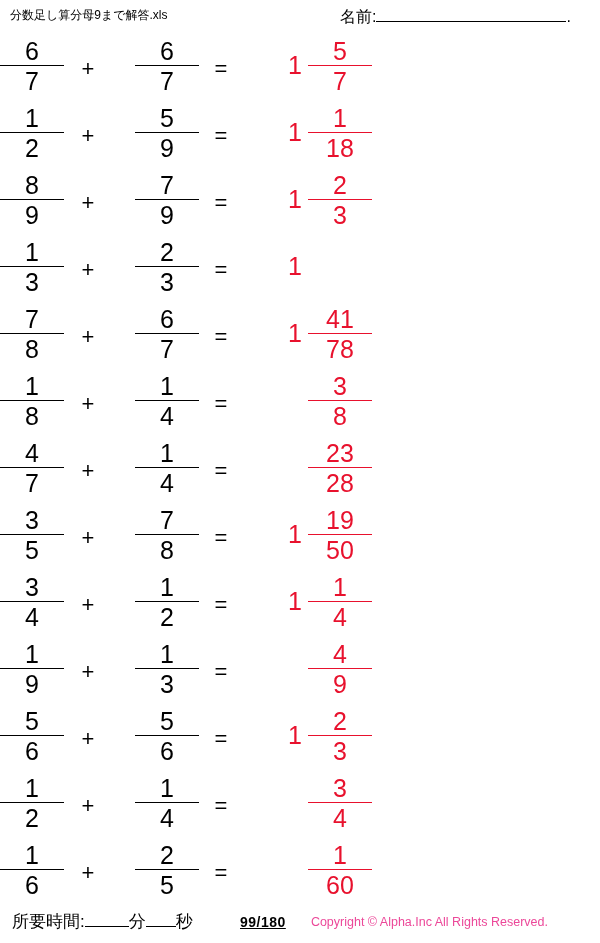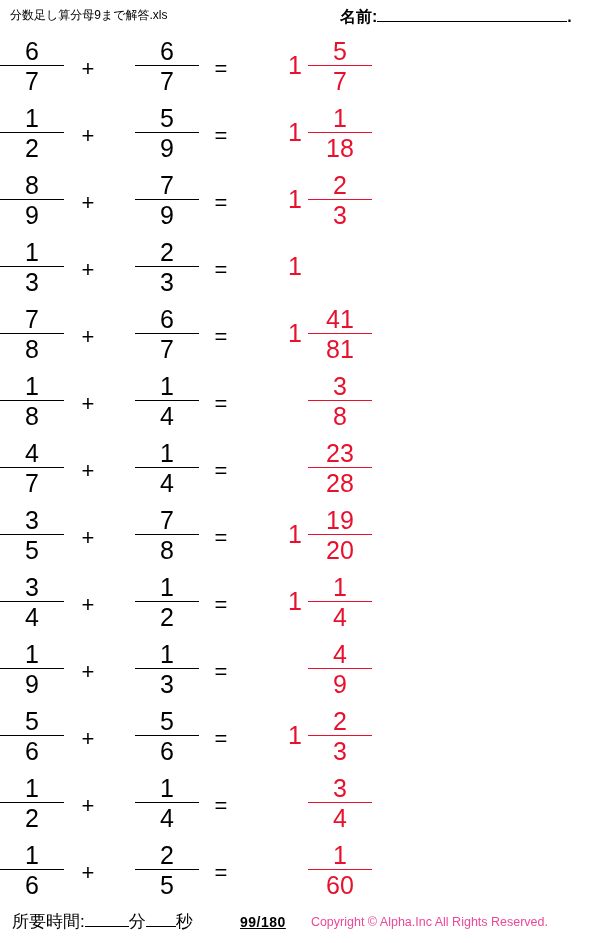--- a/index.html
+++ b/index.html
@@ -31,21 +31,20 @@
     font-size: 12px;
     letter-spacing: 0px;
     white-space: nowrap;
   }
   .name-field {
     position: absolute;
     left: 340px;
     top: 6px;
     font-size: 16px;
     white-space: nowrap;
-    font-weight: bold;
   }
   .name-label {
     display: inline-block;
   }
   .name-line {
     display: inline-block;
     width: 190px;
     border-bottom: 1px solid #000;
     height: 15px;
     vertical-align: baseline;
@@ -291,21 +290,21 @@
         <span class="num">6</span>
         <span class="bar"></span>
         <span class="den">7</span>
       </div>
       <div class="eq">=</div>
       <div class="answer">
         <span class="whole">1</span>
         <div class="frac ">
           <span class="num">41</span>
           <span class="bar"></span>
-          <span class="den">81</span>
+          <span class="den">78</span>
         </div>
       </div>
     </div>
     <div class="row">
       <div class="frac op1">
         <span class="num">1</span>
         <span class="bar"></span>
         <span class="den">8</span>
       </div>
       <div class="plus">+</div>
@@ -355,21 +354,21 @@
         <span class="num">7</span>
         <span class="bar"></span>
         <span class="den">8</span>
       </div>
       <div class="eq">=</div>
       <div class="answer">
         <span class="whole">1</span>
         <div class="frac ">
           <span class="num">19</span>
           <span class="bar"></span>
-          <span class="den">20</span>
+          <span class="den">50</span>
         </div>
       </div>
     </div>
     <div class="row">
       <div class="frac op1">
         <span class="num">3</span>
         <span class="bar"></span>
         <span class="den">4</span>
       </div>
       <div class="plus">+</div>

